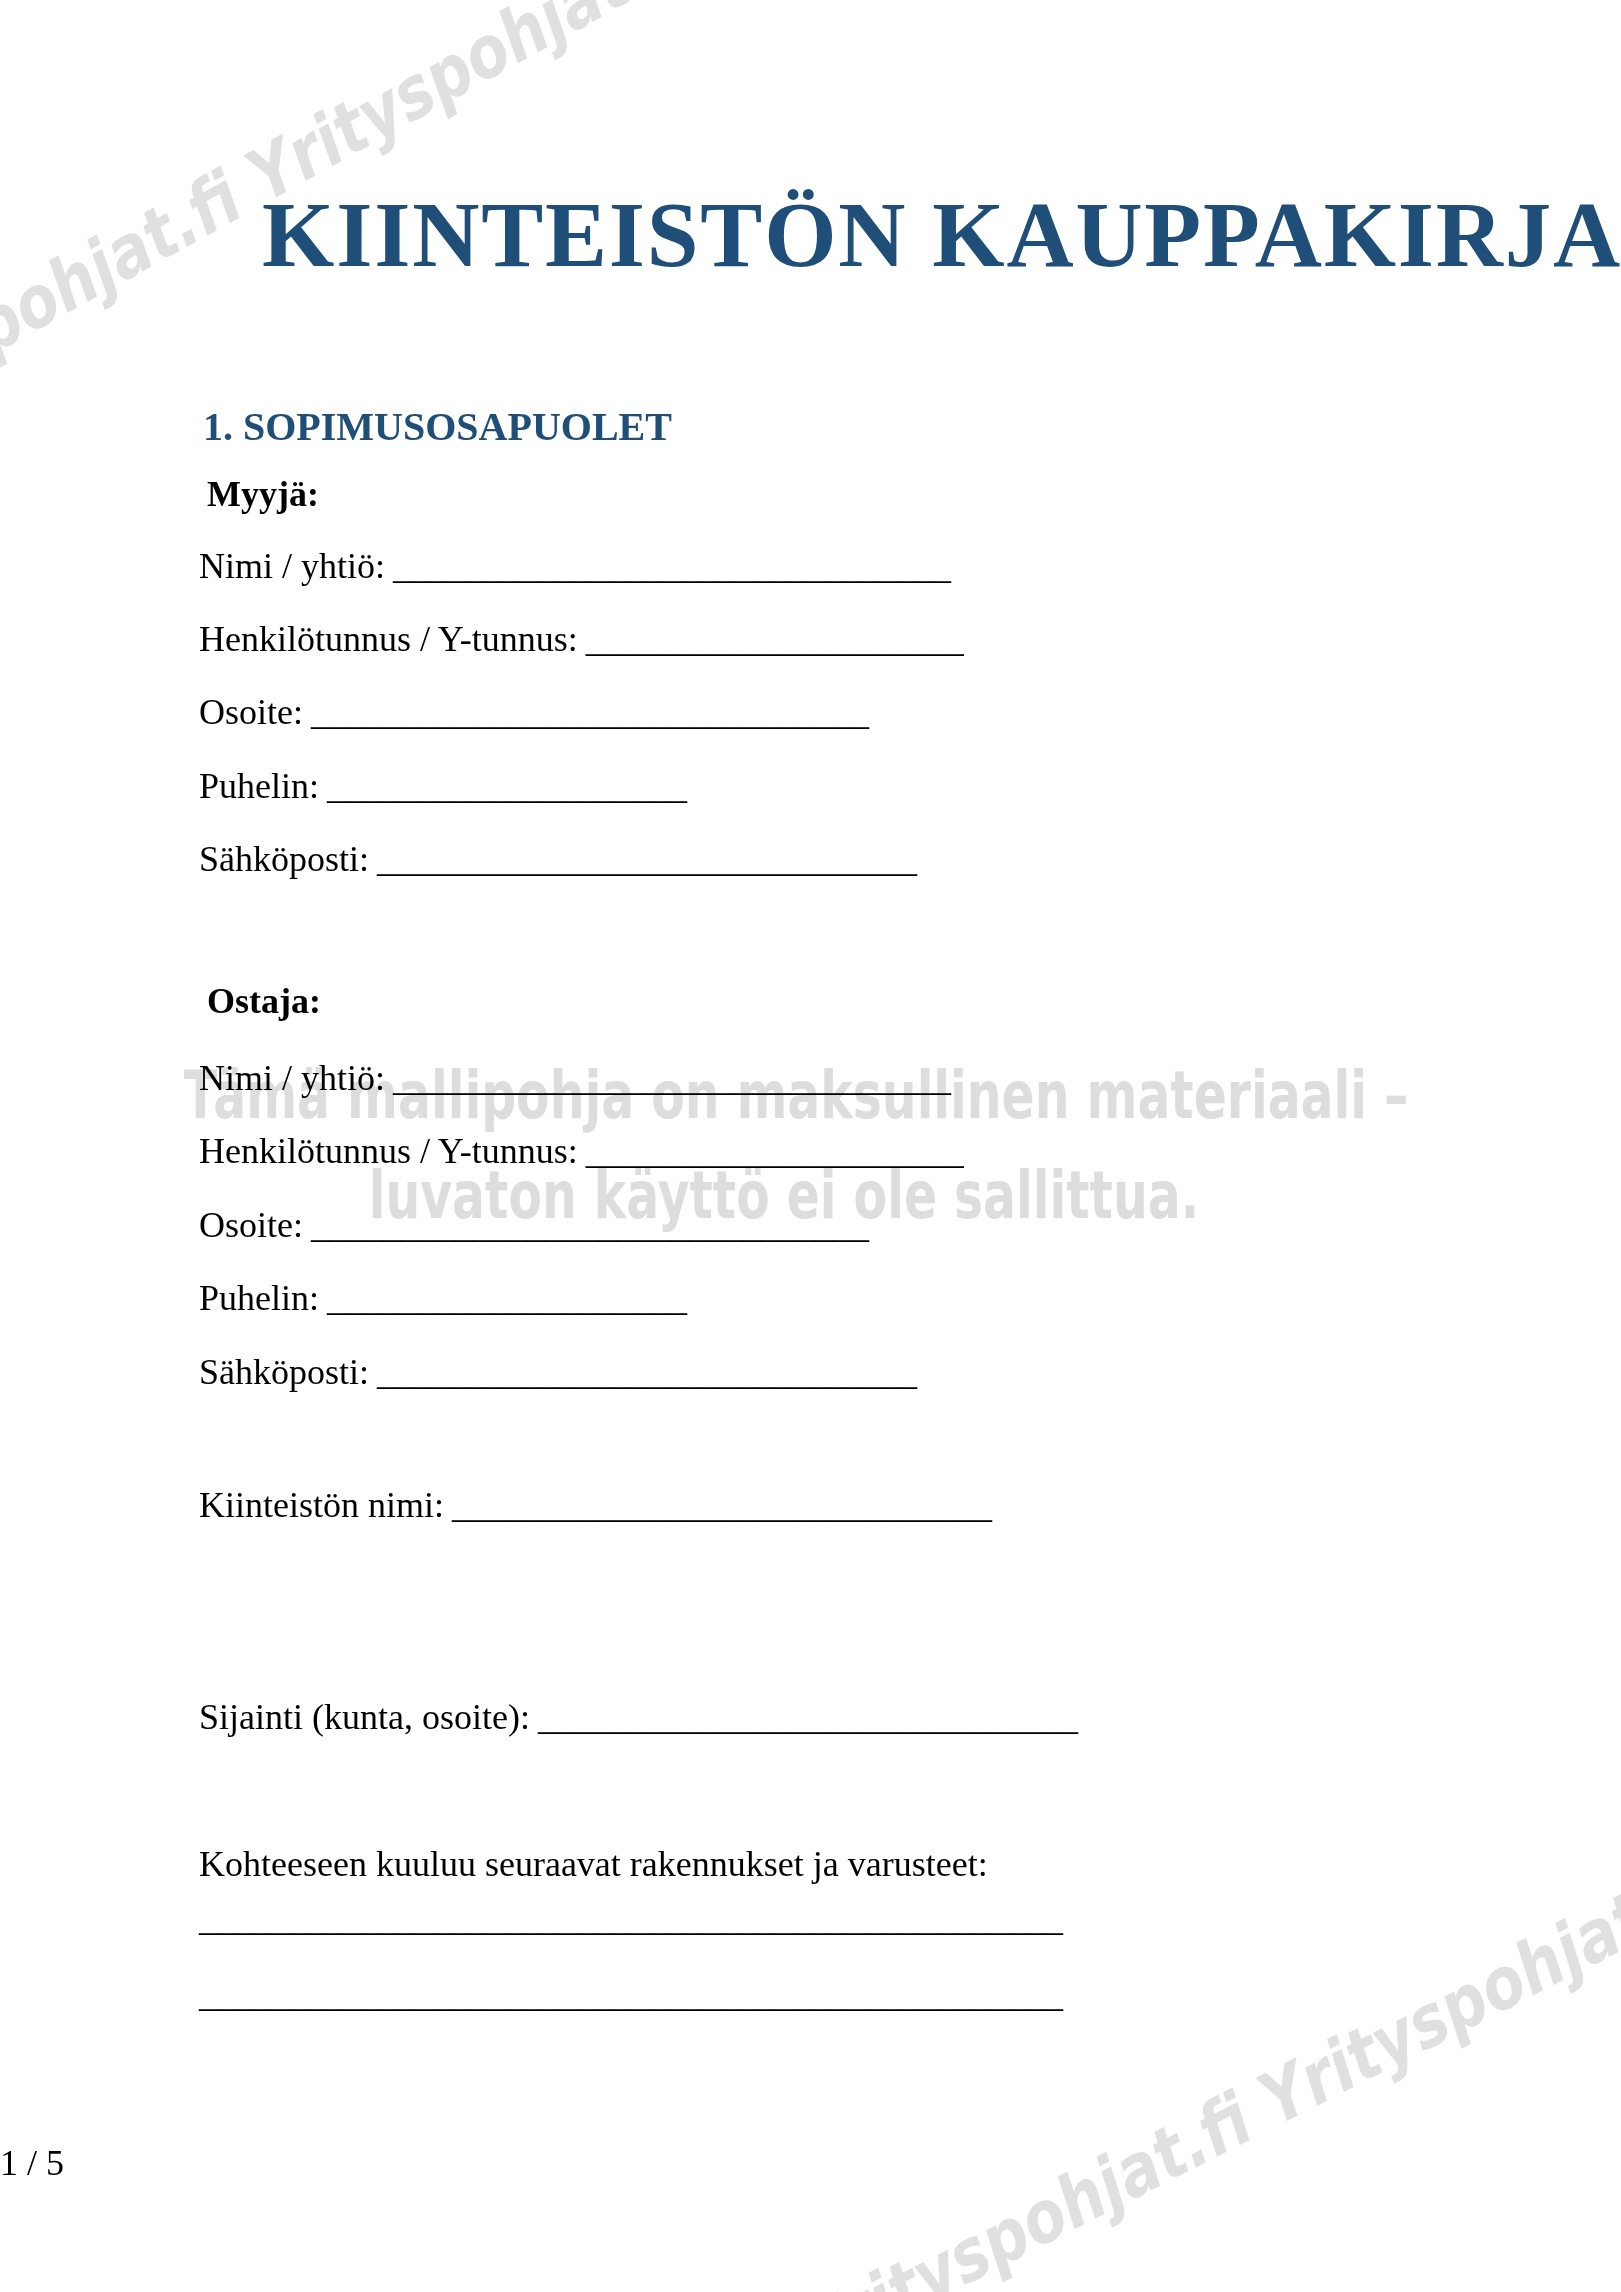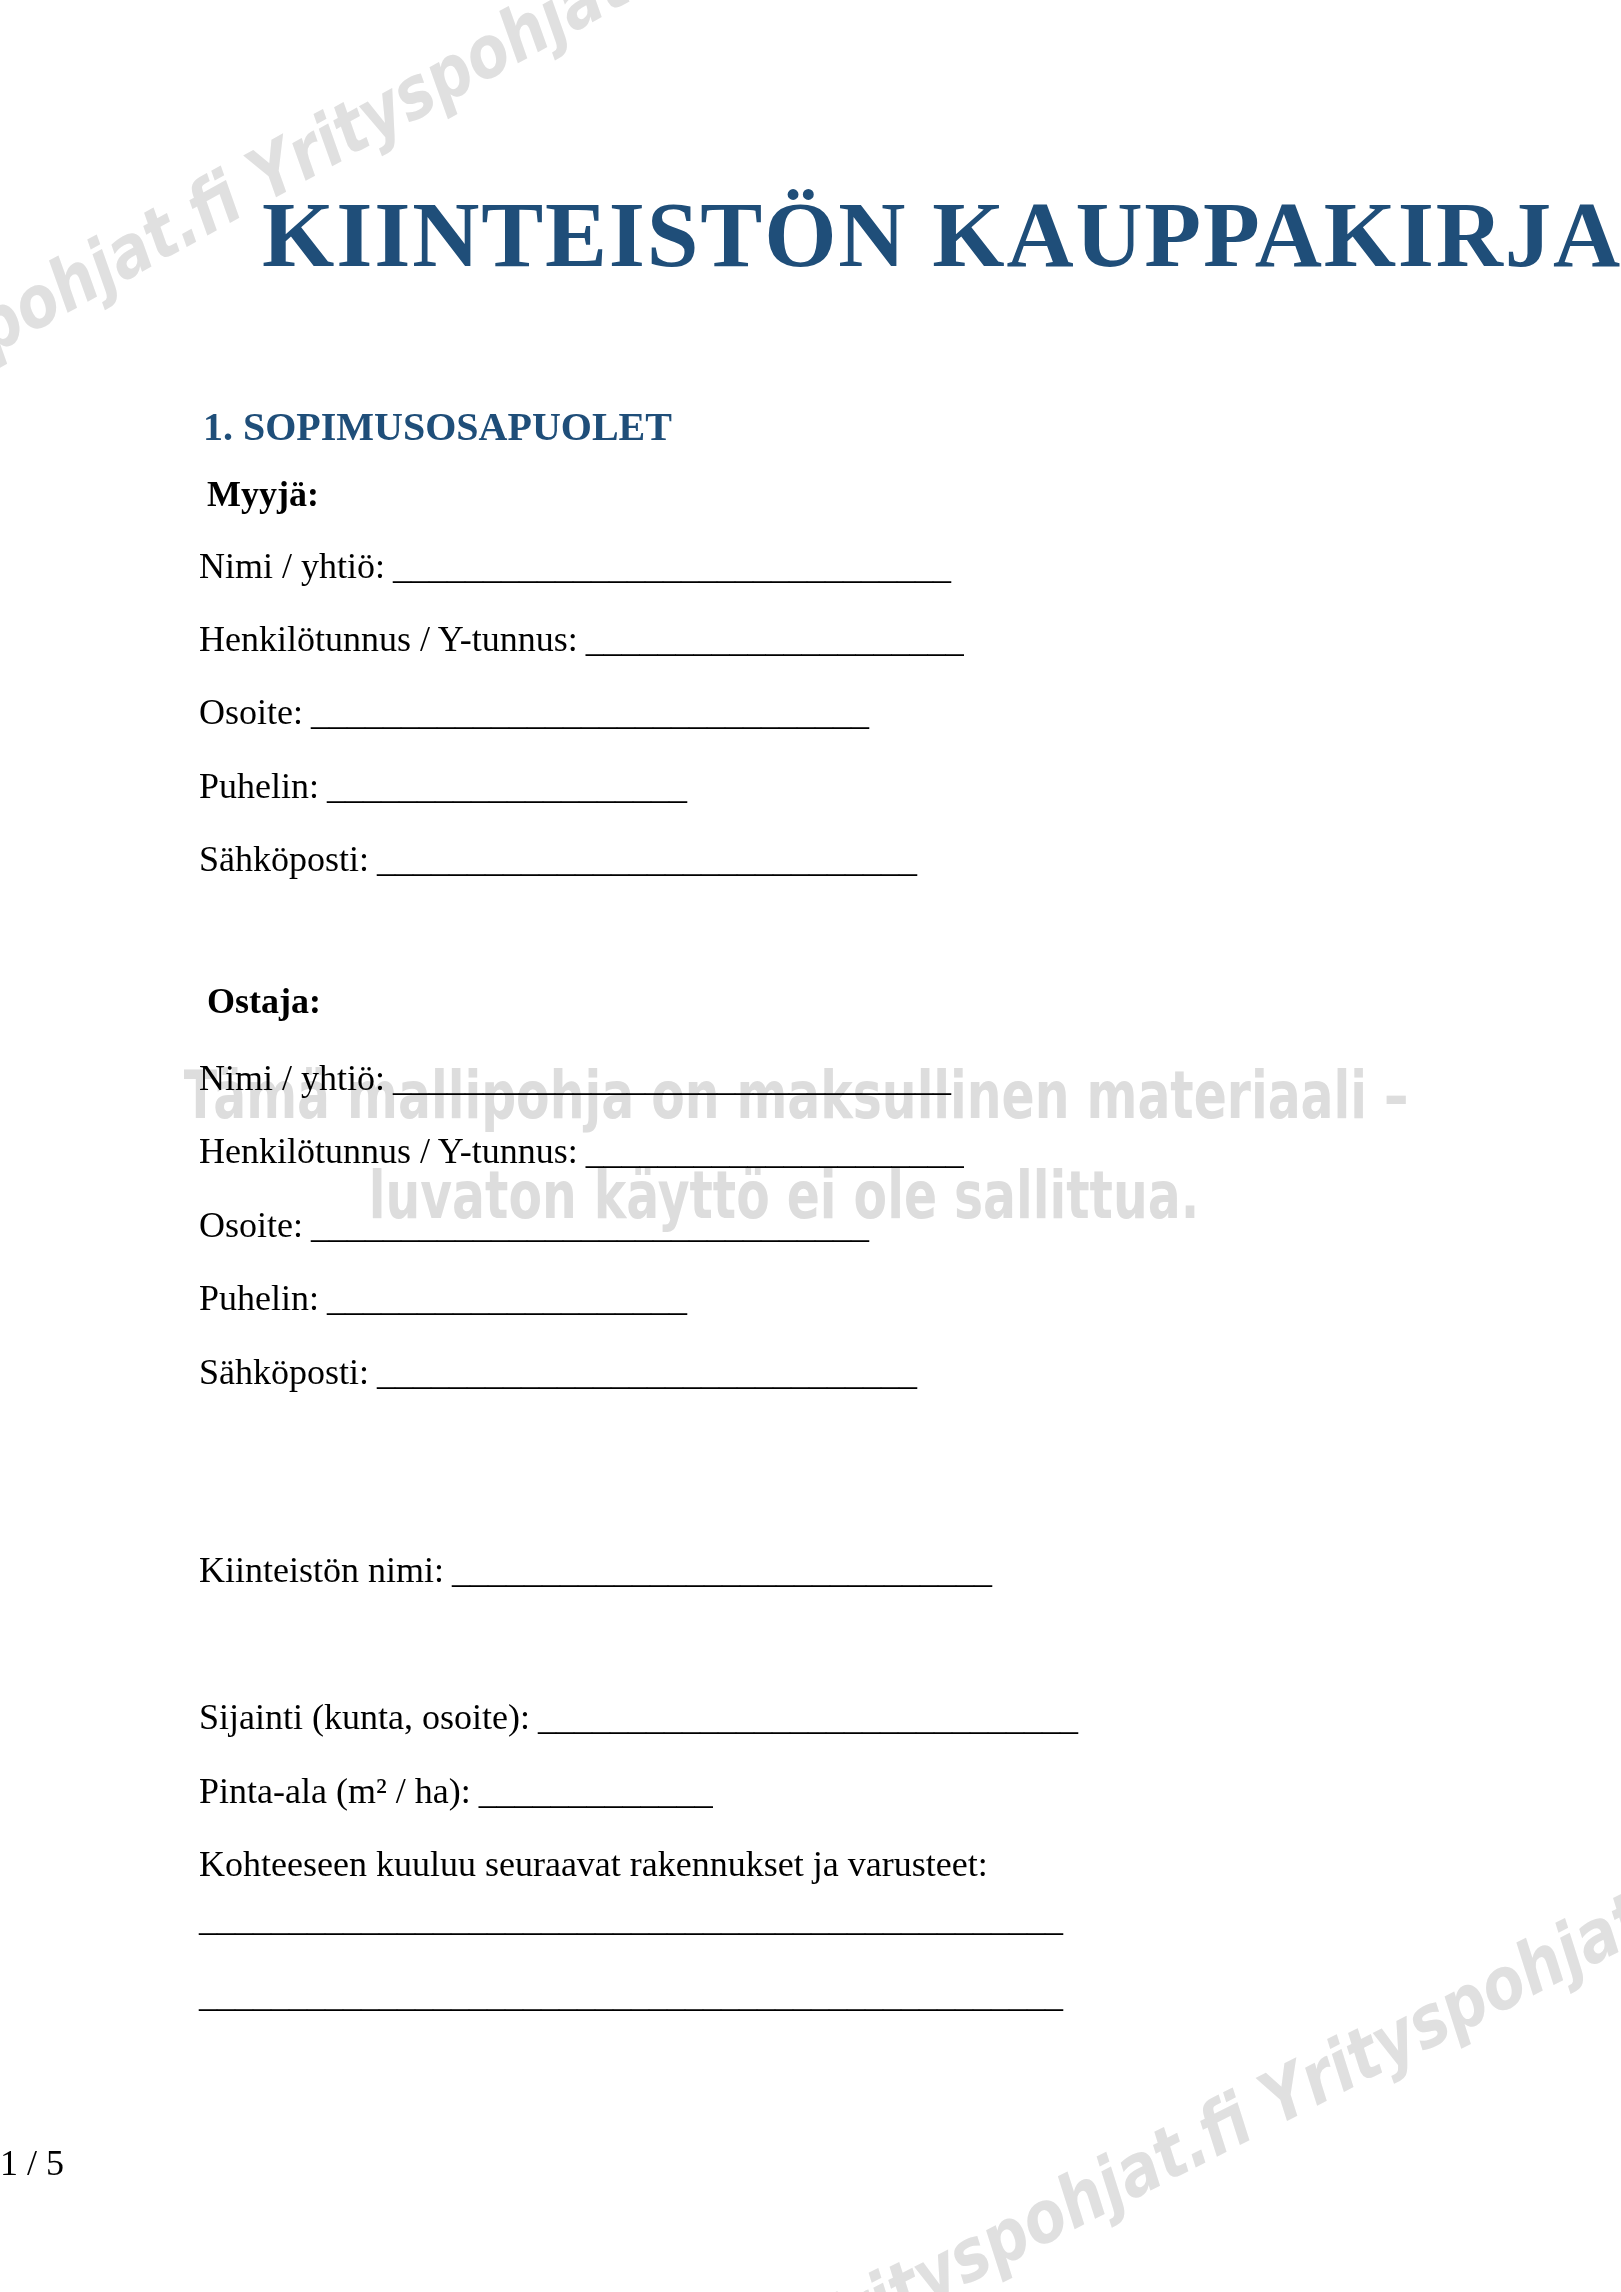--- a/index.html
+++ b/index.html
@@ -155,28 +155,25 @@
     <span class="lbl">Osoite:</span><span class="blank">_______________________________</span>
   </div>
   <div class="row" style="top:1277px">
     <span class="lbl">Puhelin:</span><span class="blank">____________________</span>
   </div>
   <div class="row" style="top:1351px">
     <span class="lbl">Sähköposti:</span><span class="blank">______________________________</span>
   </div>
 
 
-  <div class="row" style="top:1549px">
+  <div class="row" style="top:1484px">
     <span class="lbl">Kiinteistön nimi:</span><span class="blank">______________________________</span>
   </div>
   <div class="row" style="top:1696px">
     <span class="lbl">Sijainti (kunta, osoite):</span><span class="blank">______________________________</span>
-  </div>
-  <div class="row" style="top:1770px">
-    <span class="lbl">Pinta-ala (m² / ha):</span><span class="blank">_____________</span>
   </div>
 
   <div class="row" style="top:1843px">Kohteeseen kuuluu seuraavat rakennukset ja varusteet:</div>
 
   <div class="row" style="top:1897px">________________________________________________</div>
   <div class="row" style="top:1973px">________________________________________________</div>
 
   <div class="page-number">1 / 5</div>
 
 </div>

